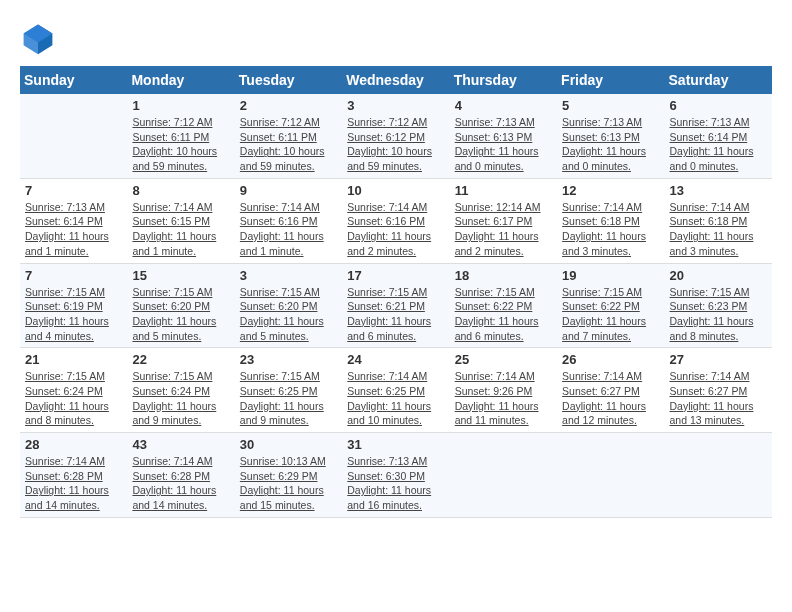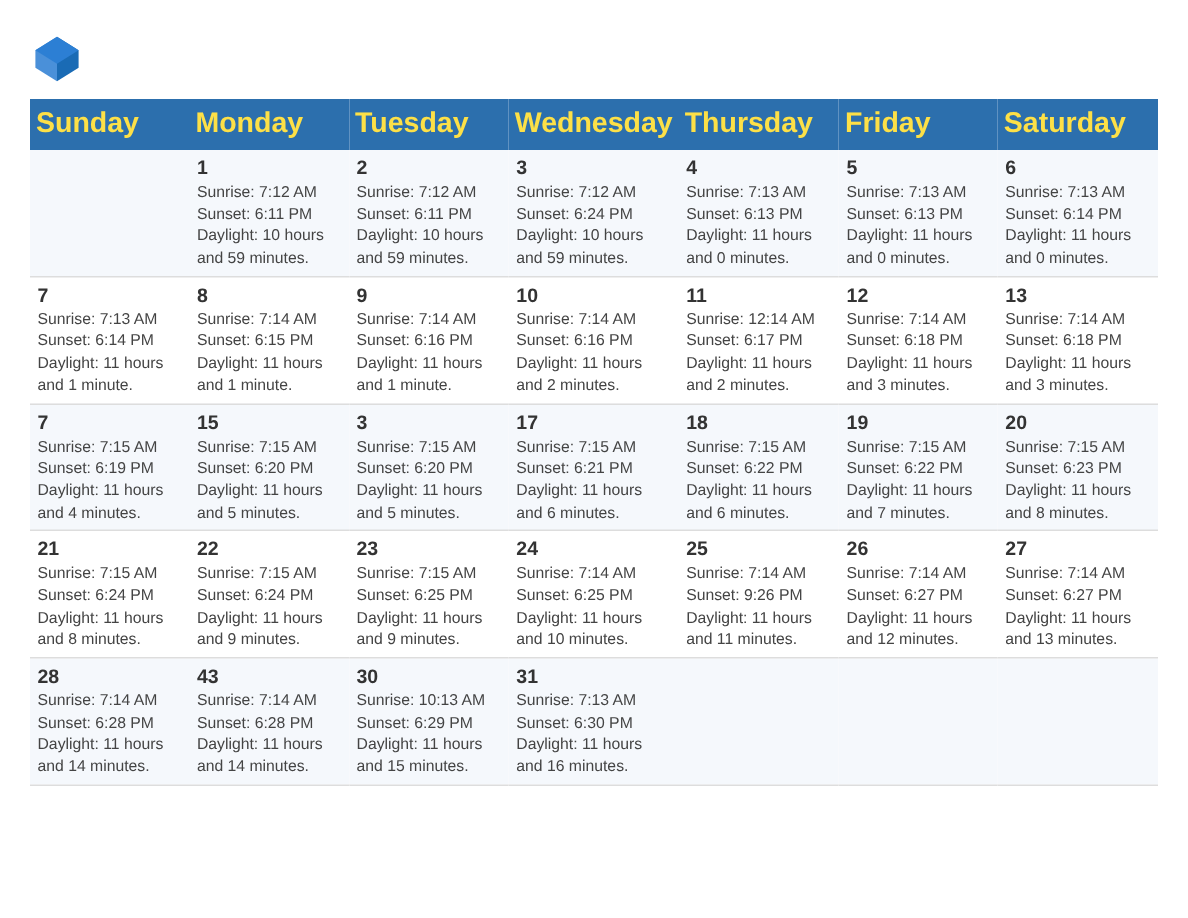--- a/index.html
+++ b/index.html
@@ -44,24 +44,24 @@
       font-size: 16px;
       color: #555;
     }
     table {
       width: 100%;
       border-collapse: collapse;
       font-size: 11px;
     }
     thead tr th {
       background-color: #2c6fad;
-      color: #fde047;
+      color: #ffffff;
       padding: 6px 4px;
       text-align: left;
-      font-size: 19px;
+      font-size: 14px;
       font-weight: bold;
     }
     tbody tr {
       border-bottom: 1px solid #ddd;
     }
     tbody tr:nth-child(odd) {
       background-color: #f5f8fc;
     }
     tbody tr:nth-child(even) {
       background-color: #fff;
@@ -75,20 +75,21 @@
       font-size: 13px;
       font-weight: bold;
       color: #333;
       display: block;
       margin-bottom: 2px;
     }
     .day-info {
       color: #444;
       font-size: 10.5px;
       line-height: 1.4;
+      text-decoration: underline;
     }
   </style>
 </head>
 <body>
 
 <div class="header">
   <div class="logo">
     <svg class="logo-icon" viewBox="0 0 40 40" xmlns="http://www.w3.org/2000/svg">
       <polygon points="20,5 36,15 36,28 20,38" fill="#1a6bb5"></polygon>
       <polygon points="20,5 4,15 4,28 20,38" fill="#4a90d9"></polygon>
@@ -128,21 +129,21 @@
         </td>
         <td>
           <span class="day-num">2</span>
           <div class="day-info">Sunrise: 7:12 AM
 Sunset: 6:11 PM
 Daylight: 10 hours and 59 minutes.</div>
         </td>
         <td>
           <span class="day-num">3</span>
           <div class="day-info">Sunrise: 7:12 AM
-Sunset: 6:24 PM
+Sunset: 6:12 PM
 Daylight: 10 hours and 59 minutes.</div>
         </td>
         <td>
           <span class="day-num">4</span>
           <div class="day-info">Sunrise: 7:13 AM
 Sunset: 6:13 PM
 Daylight: 11 hours and 0 minutes.</div>
         </td>
         <td>
           <span class="day-num">5</span>

